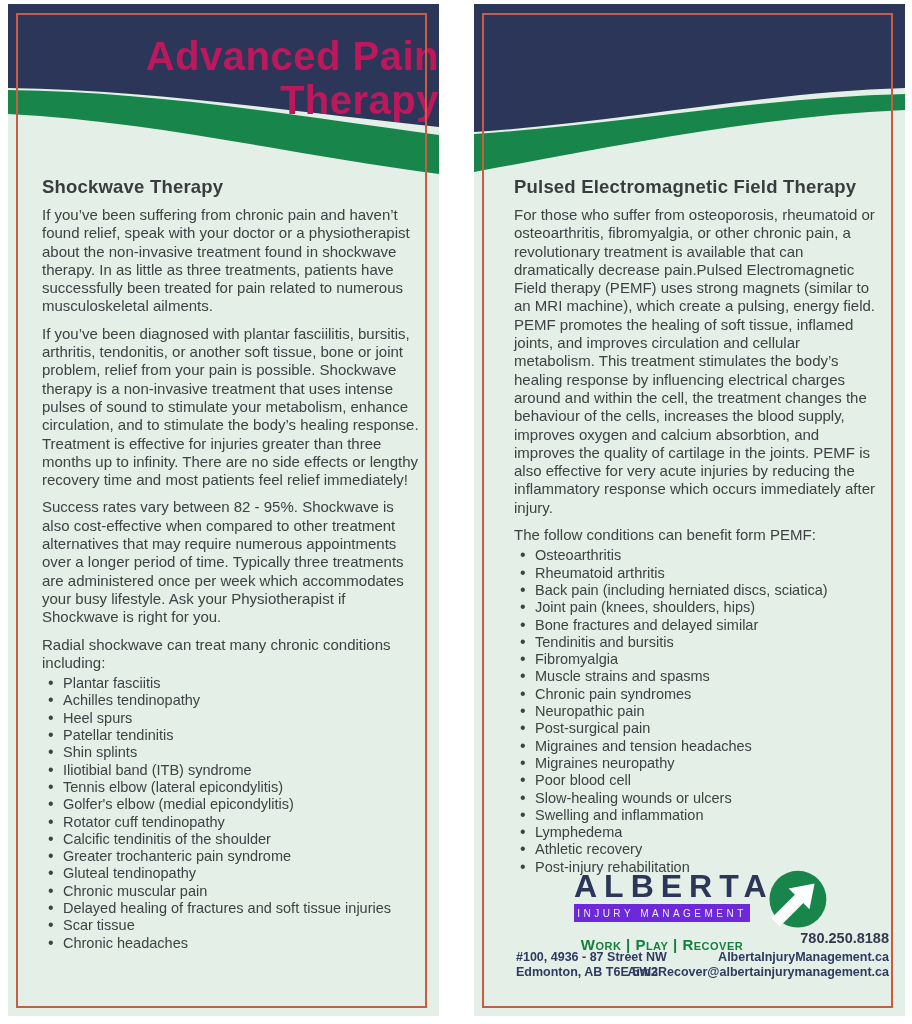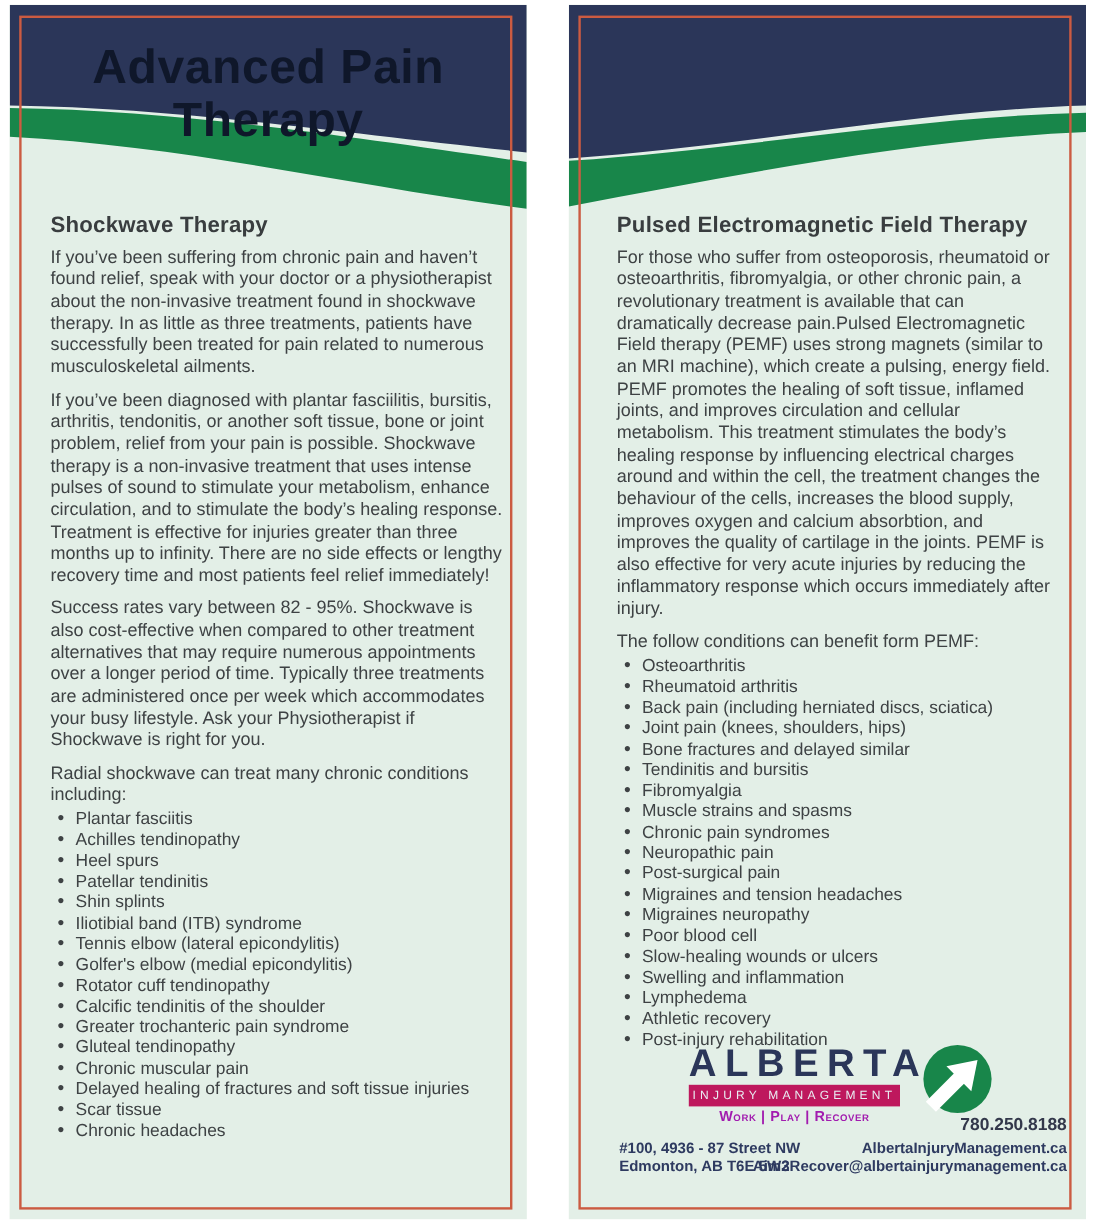--- a/index.html
+++ b/index.html
@@ -14,21 +14,21 @@
   }
   .panel-left{left:8px;}
   .panel-right{left:474px;}
   .inner-border{
     position:absolute;left:8px;top:9px;right:12px;bottom:8px;
     border:2px solid #cb5b41;pointer-events:none;z-index:5;
   }
   .header-wave{position:absolute;top:0;left:0;width:100%;height:200px;z-index:1;}
   .panel-title{
     position:absolute;top:30px;left:0;right:0;z-index:2;
-    text-align:center;color:#0f172a;font-weight:bold;
+    text-align:right;color:#be185d;font-weight:bold;
     font-size:40px;line-height:44px;letter-spacing:0.5px;
   }
   .content{position:absolute;z-index:3;top:172px;left:34px;right:20px;color:#3e4244;}
   .content-right{left:40px;right:22px;}
   h2.section-heading{
     font-size:18.5px;font-weight:bold;color:#393d3f;
     margin:0 0 8px 0;letter-spacing:0.2px;
   }
   p.body-text{
     font-size:15px;line-height:18.3px;margin:0 0 9px 0;
@@ -44,26 +44,26 @@
     font-size:16px;color:#3e4244;
   }
   
   .footer{position:absolute;left:0;right:0;top:860px;height:150px;z-index:4;color:#2b3659;}
   .brand{position:absolute;left:100px;top:6px;width:176px;text-align:center;}
   .brand-name{
     font-size:32px;font-weight:bold;letter-spacing:7px;color:#2b3659;
     line-height:32px;white-space:nowrap;margin-right:-7px;
   }
   .brand-bar{
-    background:#be185d;color:#e9edf3;font-size:10px;letter-spacing:3.5px;
+    background:#6d28d9;color:#e9edf3;font-size:10px;letter-spacing:3.5px;
     padding:4px 0 3px 0;margin-top:2px;white-space:nowrap;
   }
   .brand-tagline{
-    font-size:12px;font-weight:bold;letter-spacing:0.5px;margin-top:1px;
-    font-variant:small-caps;white-space:nowrap;color:#a21caf;
+    font-size:15px;font-weight:bold;letter-spacing:0.5px;margin-top:14px;
+    font-variant:small-caps;white-space:nowrap;color:#15803d;
   }
   .arrow-badge{position:absolute;left:290px;top:4px;width:66px;height:66px;}
   .phone{position:absolute;right:16px;top:66px;font-size:14.5px;font-weight:bold;color:#33384b;}
   .address{position:absolute;left:42px;top:86px;font-size:12.5px;font-weight:bold;line-height:14.5px;color:#2e3a60;}
   .contact{position:absolute;right:16px;top:86px;font-size:12.5px;font-weight:bold;line-height:14.5px;text-align:right;color:#2e3a60;}
 </style>
 </head>
 <body>
 
 <div class="panel panel-left">

